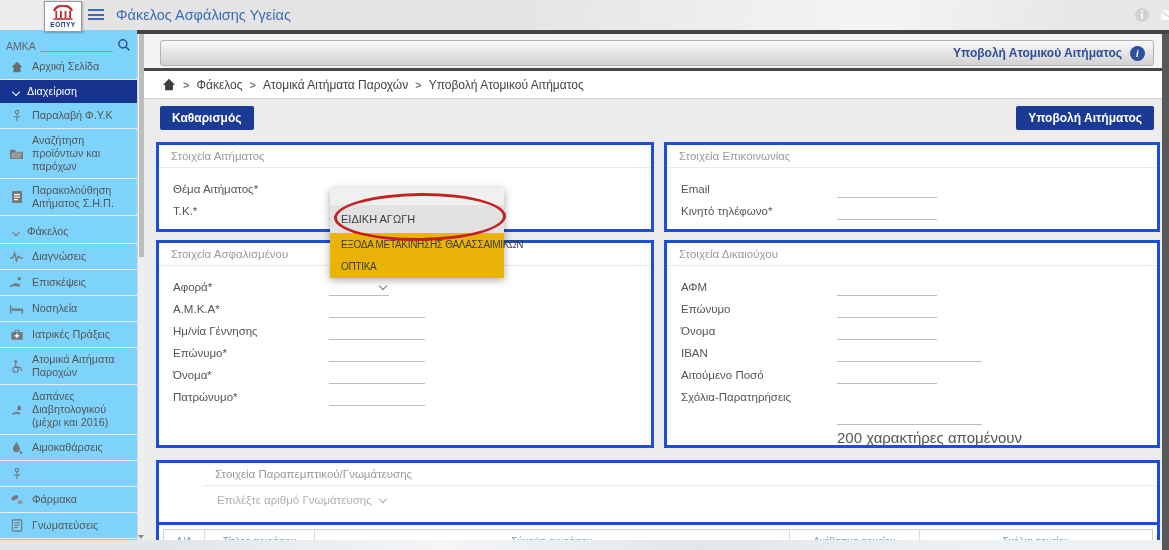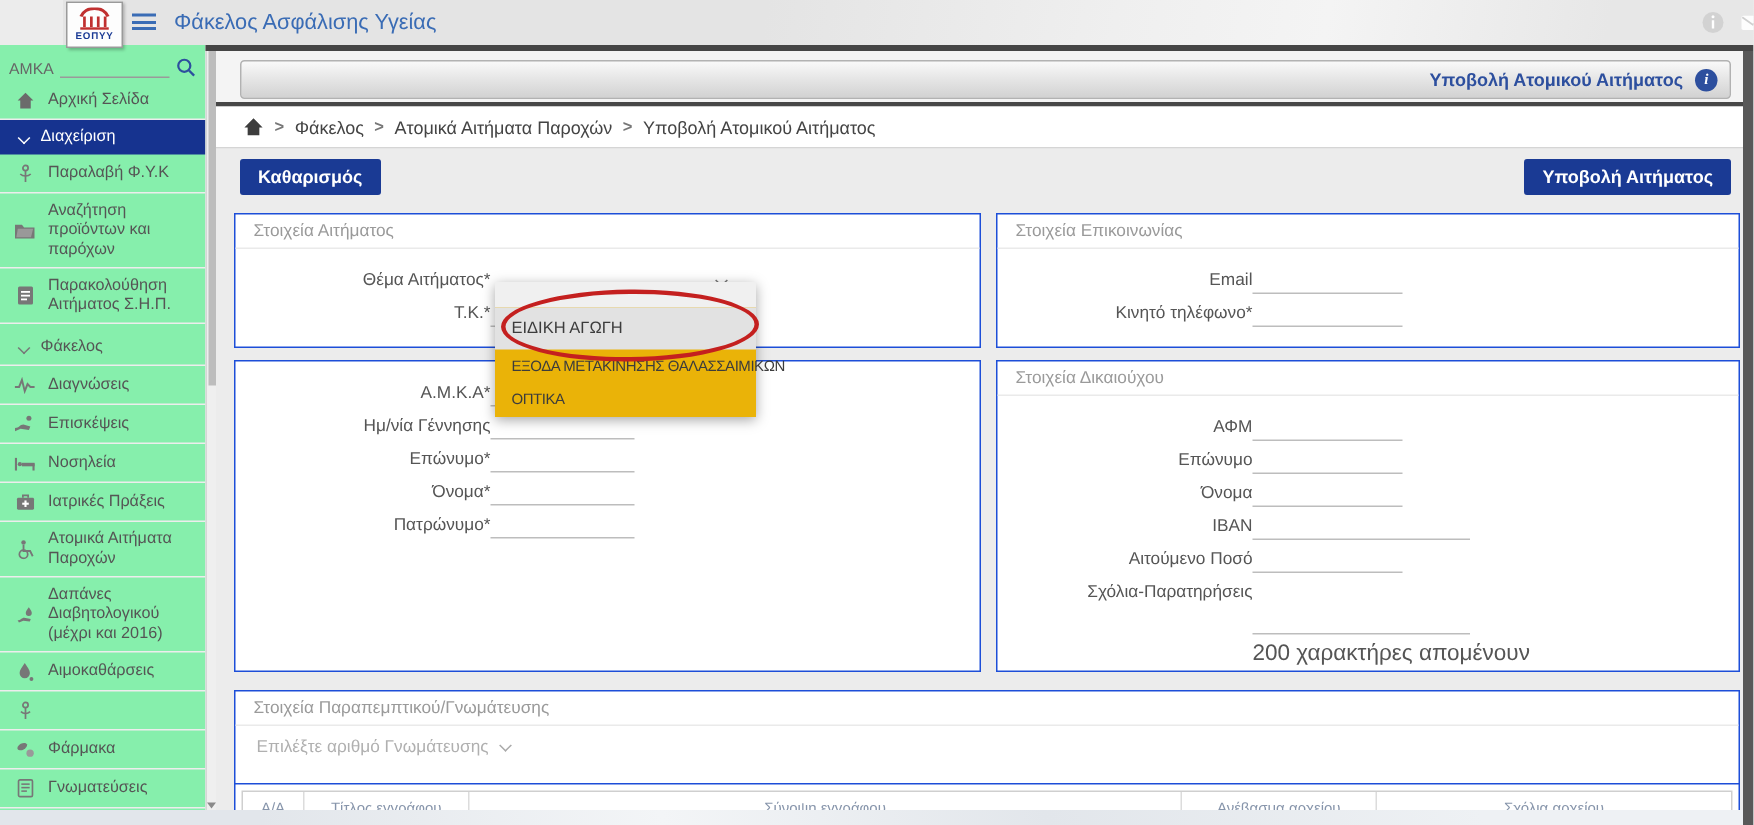--- a/index.html
+++ b/index.html
@@ -21,21 +21,21 @@
     font-size:14.5px; color:#3a6cb5; }
   .hdr-ico { position:absolute; top:7px; width:16px; height:16px; }
   .hdr-info { left:1092px; }
   .hdr-mail { left:1118px; }
   .avatar-sq { position:absolute; right:0; top:0; width:30px; height:30px; background:#1a3a94;
     display:flex; align-items:center; justify-content:center; }
 
   .top-divider { position:absolute; left:137px; right:0; top:30px; height:4px; background:#454545; z-index:20; }
 
   
-  .sidebar { position:absolute; left:0; top:30px; width:137px; height:510px; background:#86efac; z-index:10; }
+  .sidebar { position:absolute; left:0; top:30px; width:137px; height:510px; background:#7dd3fc; z-index:10; }
   .amka-row { display:flex; align-items:flex-end; padding:6px 6px 2px 6px; height:24px; }
   .amka-label { font-size:10.5px; color:#666; margin-right:4px; }
   .amka-line { flex:1; border-bottom:1px solid #9a9a9a; height:14px; }
   .amka-search { width:14px; height:14px; margin-left:4px; cursor:pointer; }
   .s-item { display:flex; align-items:center; gap:8px; padding:5px 3px 5px 9px;
     border-bottom:1px solid #ededed; color:#555; font-size:10.8px; line-height:13px; cursor:pointer; }
   .s-item .ic { flex:0 0 15px; height:15px; display:flex; align-items:center; justify-content:center; }
   .s-item.active { background:#16338f; color:#fff; border-bottom:none; }
   .s-item.group { padding-left:13px; }
   .s-item.gap { margin-top:4px; }
@@ -64,31 +64,31 @@
     font-size:12px; color:#444; }
   .bc-sep { color:#777; font-weight:bold; font-size:11px; }
   .bc-item { cursor:pointer; }
   .actions { position:absolute; left:0; right:0; top:72px; height:26px; }
   .btn { height:24px; line-height:24px; padding:0 12px; background:#1a3a94; color:#fff;
     font-size:12px; font-weight:bold; border:none; border-radius:2px; cursor:pointer;
     font-family:"Liberation Sans", sans-serif; }
   .btn-clear { position:absolute; left:16px; top:0; }
   .btn-submit { position:absolute; right:8px; top:0; }
 
-  .panel { position:absolute; background:#fff; border:1px solid #1d4ed8; }
+  .panel { position:absolute; background:#fff; border:3px solid #1d4ed8; }
   .ptitle { height:23px; line-height:23px; padding:0 12px; font-size:11.5px; color:#9a9a9a;
     border-bottom:1px solid #eaeaea; white-space:nowrap; overflow:hidden; }
   .p-request { left:12px; top:108px; width:498px; height:90px; }
   .p-contact { left:520px; top:108px; width:496px; height:90px; }
   .p-insured { left:12px; top:206px; width:498px; height:208px; }
   .p-beneficiary { left:520px; top:206px; width:496px; height:208px; }
-  .p-referral { left:12px; top:426px; width:1004px; height:66px; }
+  .p-referral { left:12px; top:426px; width:1004px; height:66px;padding-left:44px; }
   .p-table { left:12px; top:488px; width:1004px; height:40px; padding:4px; }
 
-  .fields { padding-top:8px;text-align:right; }
+  .fields { padding-top:8px; }
   .frow { display:flex; align-items:flex-end; height:22px; padding-left:14px; }
   .frow .lbl { width:156px; font-size:11.5px; color:#555; padding-bottom:3px; white-space:nowrap; }
   .inp { border-bottom:1px solid #bdbdbd; height:16px; position:relative; cursor:text; }
   .w96 { width:96px; } .w100 { width:100px; } .w145 { width:145px; }
   .sel { position:relative; height:18px; cursor:pointer; }
   .sel .chev { position:absolute; right:3px; bottom:6px; }
   .sel160 { width:160px; } .sel60 { width:60px; border-bottom:1px solid #bdbdbd; }
   .ta-line { position:absolute; left:170px; top:181px; width:145px; border-bottom:1px solid #bdbdbd; height:0; }
   .ta-hint { position:absolute; left:170px; top:186px; font-size:15px; color:#555; }
   .ref-select { display:flex; align-items:center; gap:8px; padding:8px 0 0 14px;
@@ -399,21 +399,28 @@
           <span class="inp w100"></span>
         </div>
         <div class="frow">
           <span class="lbl">Κινητό τηλέφωνο*</span>
           <span class="inp w100"></span>
         </div>
       </div>
     </section>
 
     <section class="panel p-insured">
+      <div class="ptitle">Στοιχεία Ασφαλισμένου</div>
       <div class="fields">
+        <div class="frow">
+          <span class="lbl">Αφορά*</span>
+          <span class="sel sel60">
+              <span class="chev"></span>
+            </span>
+        </div>
         <div class="frow">
           <span class="lbl">Α.Μ.Κ.Α*</span>
           <span class="inp w96"></span>
         </div>
         <div class="frow">
           <span class="lbl">Ημ/νία Γέννησης</span>
           <span class="inp w96"></span>
         </div>
         <div class="frow">
           <span class="lbl">Επώνυμο*</span>

